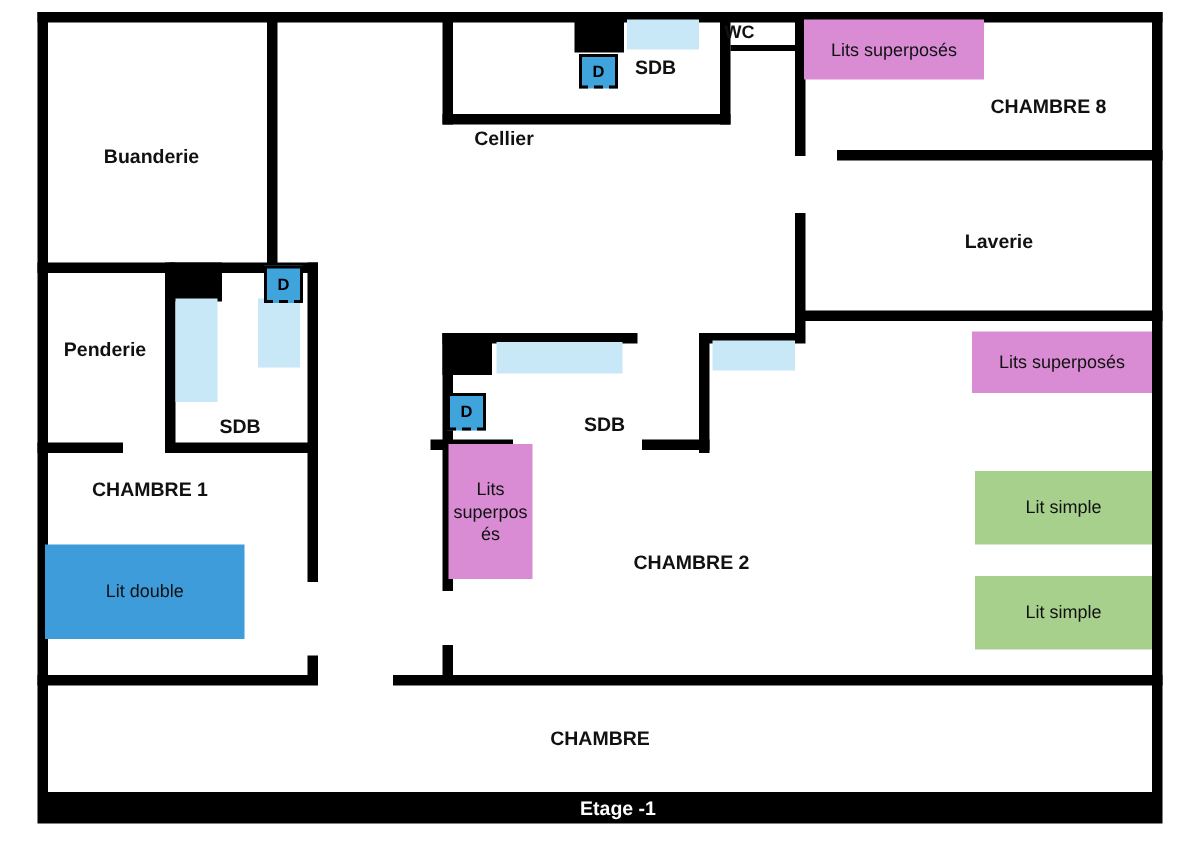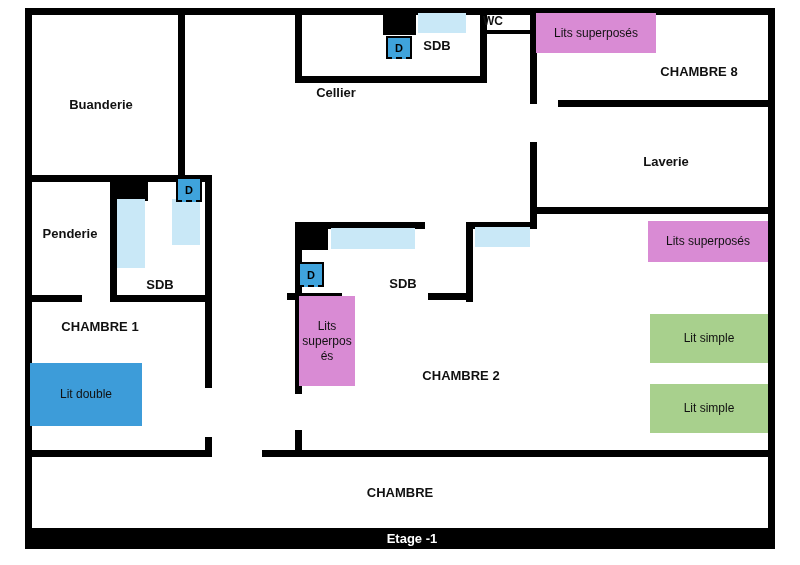--- a/index.html
+++ b/index.html
@@ -77,21 +77,21 @@
   <div class="shower" style="left:386px;top:36px;width:26px;height:23px;">
     <span>D</span>
   </div>
   <div class="shower" style="left:176px;top:177px;width:26px;height:25px;">
     <span>D</span>
   </div>
   <div class="shower" style="left:298px;top:262px;width:26px;height:25px;">
     <span>D</span>
   </div>
 
-  <div class="bed double" style="left:30px;top:363px;width:112px;height:63px;">Lit double</div>
+  <div class="bed double" style="left:30px;top:363px;width:133px;height:63px;">Lit double</div>
   <div class="bed bunk" style="left:536px;top:13px;width:120px;height:40px;">Lits superposés</div>
   <div class="bed bunk" style="left:648px;top:221px;width:120px;height:41px;">Lits superposés</div>
   <div class="bed bunk narrow" style="left:299px;top:296px;width:56px;height:90px;">Lits superposés</div>
   <div class="bed single" style="left:650px;top:314px;width:118px;height:49px;">Lit simple</div>
   <div class="bed single" style="left:650px;top:384px;width:118px;height:49px;">Lit simple</div>
 
   <div class="lbl" style="left:101px;top:104px;">Buanderie</div>
   <div class="lbl" style="left:336px;top:45px;margin-top:47px;">Cellier</div>
   <div class="lbl" style="left:437px;top:45px;">SDB</div>
   <div class="lbl small" style="left:493px;top:21px;">WC</div>

